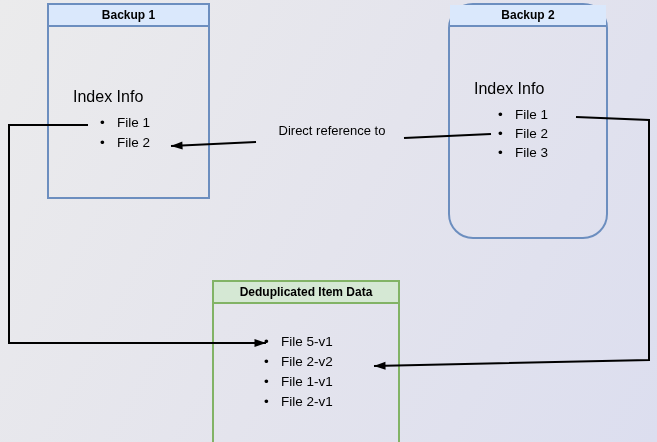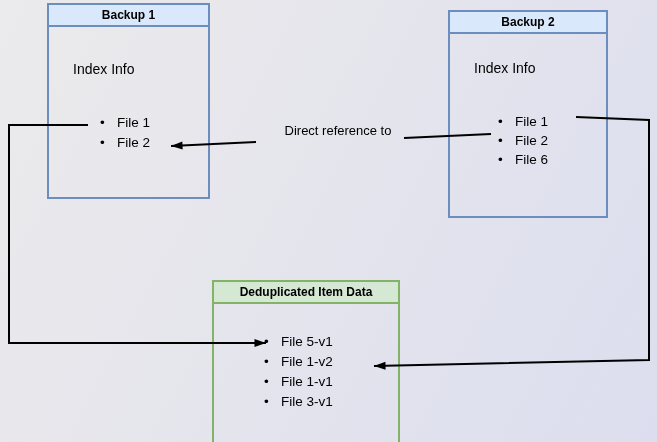--- a/index.html
+++ b/index.html
@@ -22,62 +22,63 @@
   .shape-hdr {
     height: 20px; line-height: 20px;
     font-size: 12px; font-weight: bold;
     text-align: center;
     border-bottom: 2px solid;
   }
   .shape-blue .shape-hdr { background: #dae8fc; border-color: #6c8ebf; }
   .shape-green .shape-hdr { background: #d5e8d4; border-color: #82b366; }
   .body-label {
     position: absolute;
-    font-size: 14px; line-height: 16px;
+    font-size: 16px; line-height: 16px;
     white-space: nowrap;
+    margin-top: 28px;
   }
   ul.files {
     list-style: none;
     margin: 0; padding: 0;
     position: absolute;
     font-size: 13.5px;
   }
   ul.files li {
     position: relative;
     padding-left: 17px;
     line-height: 20px;
     white-space: nowrap;
   }
   ul.files li .bullet {
     position: absolute; left: 0; top: 0;
   }
   #backup1 { left: 47px; top: 3px; width: 163px; height: 196px; }
   #backup1 .body-label { left: 24px; top: 56px; }
   #backup1 ul.files { left: 51px; top: 108px; }
 
-  #backup2 { left: 448px; top: 10px; width: 160px; height: 208px; }
+  #backup2 { left: 448px; top: 3px; width: 160px; height: 236px; border-radius: 25px; }
   #backup2 .body-label { left: 24px; top: 48px; }
   #backup2 ul.files { left: 48px; top: 100px; line-height: 19px; }
   #backup2 ul.files li { line-height: 19px; }
 
   #dedup { left: 212px; top: 280px; width: 188px; height: 178px; }
   #dedup ul.files { left: 50px; top: 50px; }
 
   #arrow-layer {
     position: absolute; left: 0; top: 0;
     width: 657px; height: 442px;
     z-index: 5;
     pointer-events: none;
   }
   #arrow-layer path.edge {
     stroke: #000; stroke-width: 2; fill: none;
   }
   .edge-label {
     position: absolute;
-    left: 252px; top: 123px; width: 172px;
+    left: 246px; top: 123px; width: 172px;
     text-align: center;
     font-size: 13px; line-height: 15px;
     z-index: 6;
   }
 </style>
 </head>
 <body>
 
 <div id="backup1" class="shape shape-blue">
   <div class="shape-hdr">Backup 1</div>
@@ -87,31 +88,31 @@
     <li><span class="bullet">•</span><span>File 2</span></li>
   </ul>
 </div>
 
 <div id="backup2" class="shape shape-blue">
   <div class="shape-hdr">Backup 2</div>
   <div class="body-label">Index Info</div>
   <ul class="files">
     <li><span class="bullet">•</span><span>File 1</span></li>
     <li><span class="bullet">•</span><span>File 2</span></li>
-    <li><span class="bullet">•</span><span>File 6</span></li>
+    <li><span class="bullet">•</span><span>File 3</span></li>
   </ul>
 </div>
 
 <div id="dedup" class="shape shape-green">
   <div class="shape-hdr">Deduplicated Item Data</div>
   <ul class="files">
     <li><span class="bullet">•</span><span>File 5-v1</span></li>
-    <li><span class="bullet">•</span><span>File 1-v2</span></li>
+    <li><span class="bullet">•</span><span>File 2-v2</span></li>
     <li><span class="bullet">•</span><span>File 1-v1</span></li>
-    <li><span class="bullet">•</span><span>File 3-v1</span></li>
+    <li><span class="bullet">•</span><span>File 2-v1</span></li>
   </ul>
 </div>
 
 <svg id="arrow-layer" width="657" height="442" viewBox="0 0 657 442" xmlns="http://www.w3.org/2000/svg">
   <defs>
     <marker id="arw" markerUnits="userSpaceOnUse" markerWidth="14" markerHeight="11" refX="12.5" refY="5" orient="auto">
       <path d="M 1 1 L 12.5 5 L 1 9 Z" fill="#000"></path>
     </marker>
   </defs>
   <path class="edge" d="M 88 125 L 9 125 L 9 343 L 266 343" marker-end="url(#arw)"></path>

